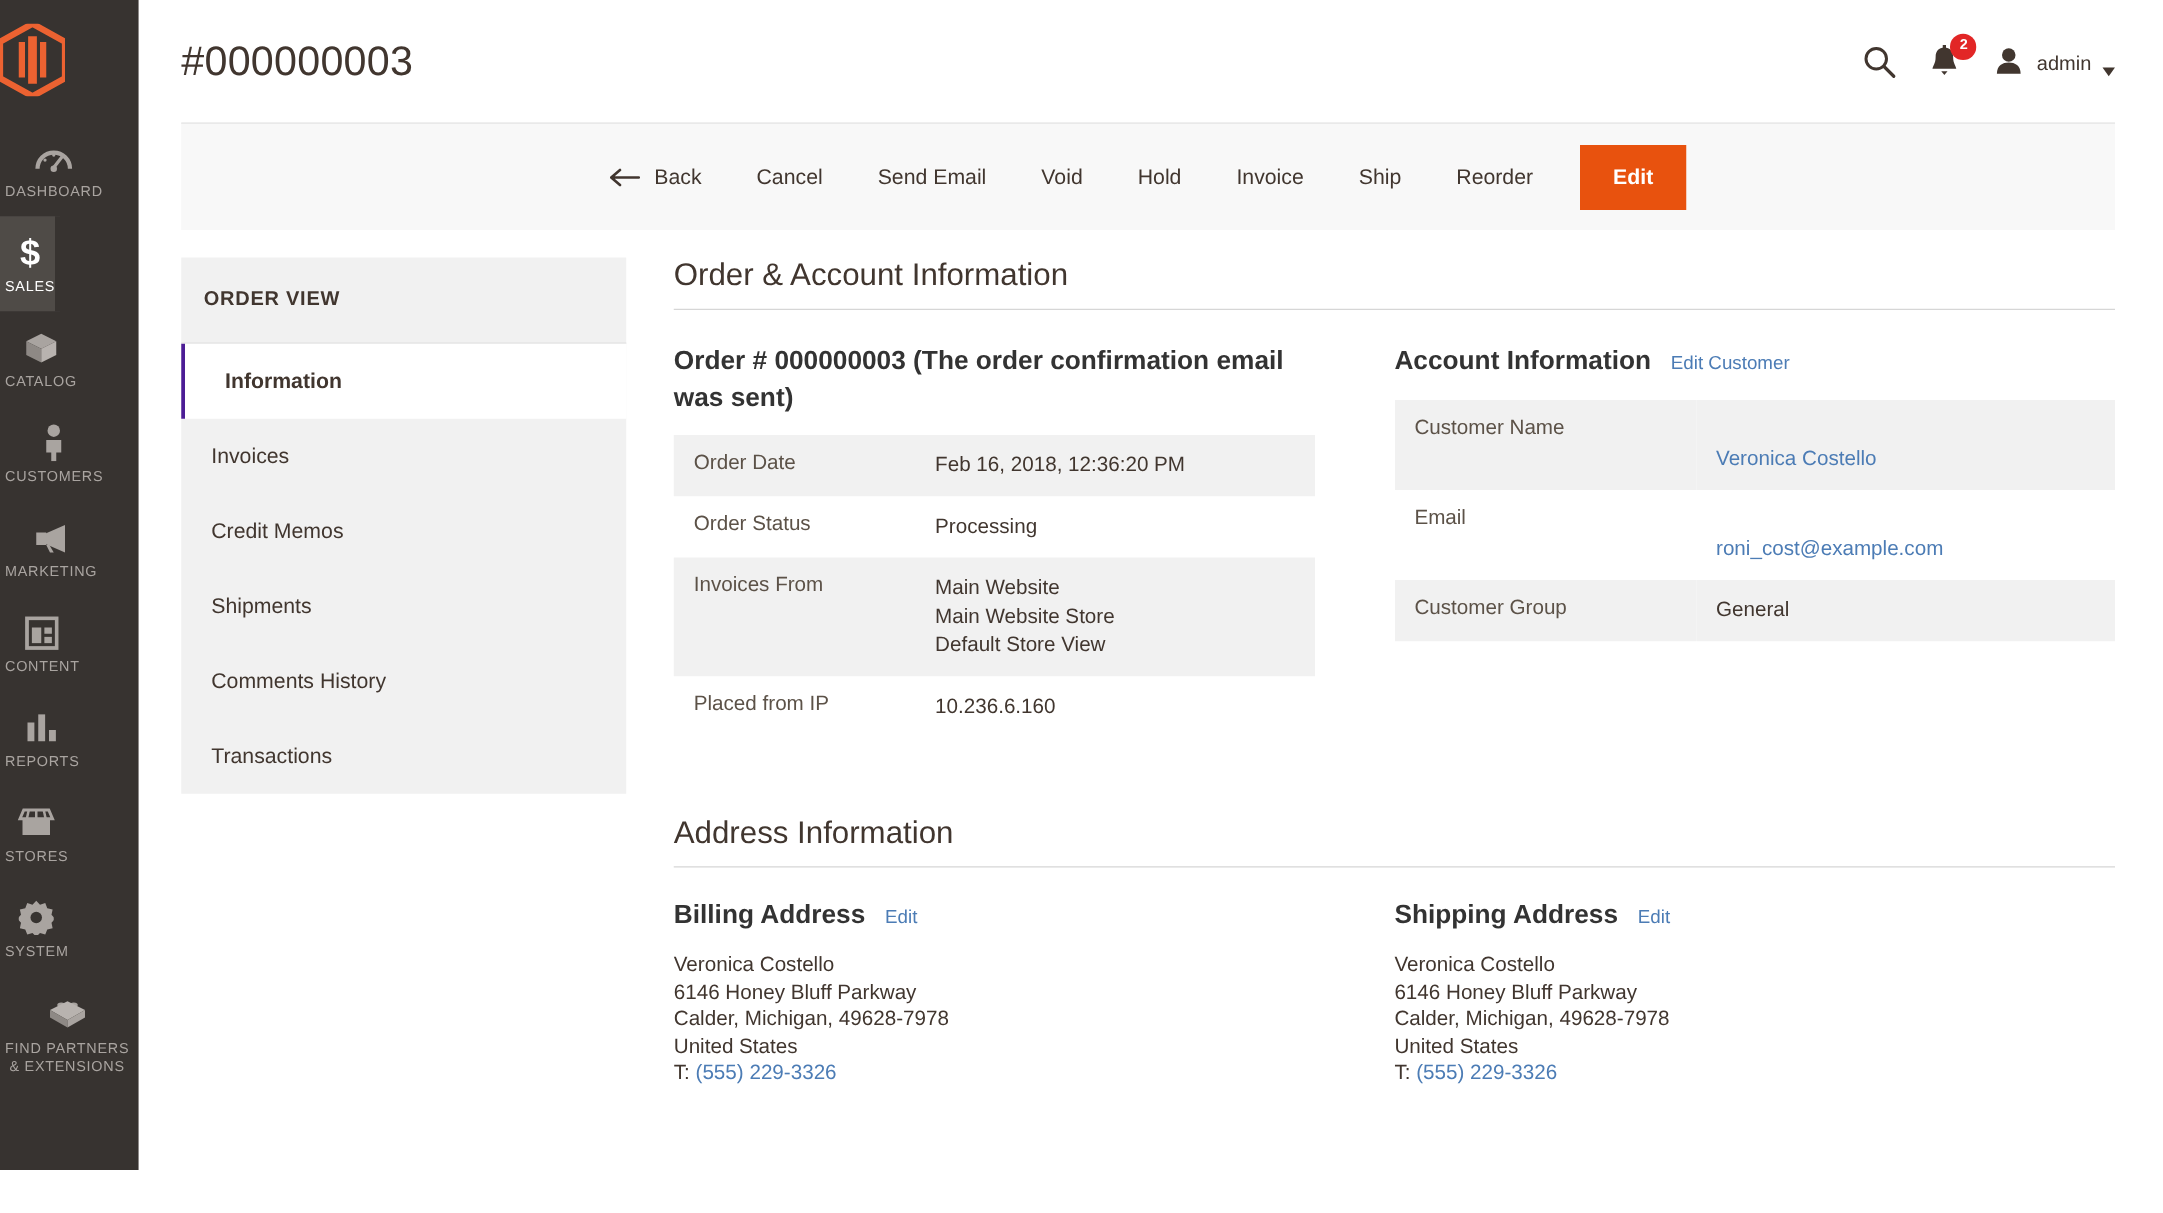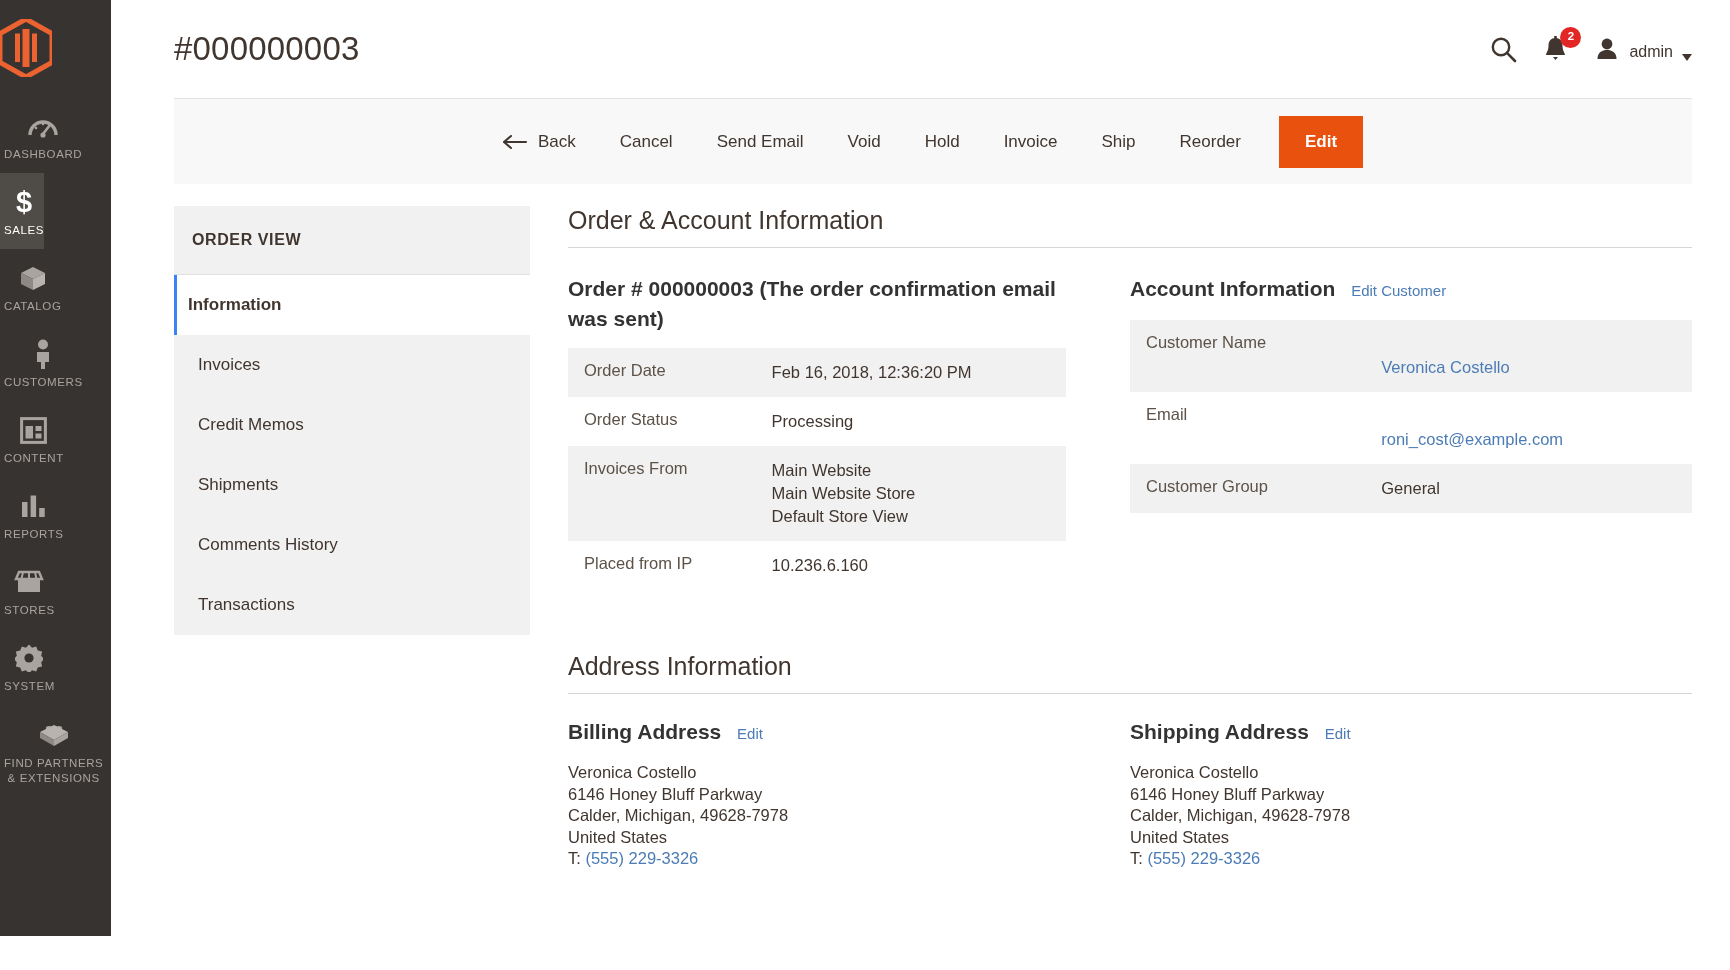--- a/index.html
+++ b/index.html
@@ -47,21 +47,20 @@
   .sb-item.active::after {
     content: ""; position: absolute; right: 0; top: 0; bottom: 0; width: 4px;
     background: #373330;
   }
   .sb-item.wide .sb-label { line-height: 15px; }
 
   
   .main {
     flex: 1; height: 964px; background: #ffffff; position: relative;
     overflow: hidden;
-    margin-left: 29px;
   }
   .topbar {
     height: 98px; display: flex; align-items: center;
     padding: 0 38px 0 34px; position: relative;
   }
   .page-title {
     font-size: 33px; color: #41362f; font-weight: normal;
     letter-spacing: .2px; font-family: "Liberation Sans", sans-serif;
   }
   .top-right {
@@ -110,21 +109,21 @@
     padding: 25px 0 25px 18px; font-size: 16px; font-weight: bold;
     color: #41362f; letter-spacing: .6px; text-transform: uppercase;
     border-bottom: 1px solid #e0e0e0;
   }
   .ovp-item {
     padding: 20px 0 20px 24px; font-size: 17px; color: #41362f;
     cursor: pointer; position: relative; background: transparent;
   }
   .ovp-item.active {
     background: #ffffff; font-weight: bold;
-    border-left: 3px solid #3b82f6; padding-left: 11px;
+    border-left: 3px solid #4c1d95; padding-left: 32px;
   }
 
   .content-col { flex: 1; padding-left: 38px; }
 
   .section-head {
     font-size: 25px; color: #41362f; font-weight: normal;
     padding-bottom: 12px; border-bottom: 1px solid #d6d6d6;
     margin-bottom: 26px;
   }
   .cols2 { display: flex; }
@@ -208,20 +207,30 @@
     <div class="sb-item">
       <span class="ico">
         <svg width="20" height="30" viewBox="0 0 20 30">
           <circle cx="10" cy="5.5" r="5" fill="#a9a4a0"></circle>
           <path d="M4 13 h12 v10 h-4 v7 h-4 v-7 h-4 z" fill="#a9a4a0"></path>
         </svg>
       </span>
       <span class="sb-label">CUSTOMERS</span>
     </div>
 
+    <div class="sb-item">
+      <span class="ico">
+        <svg width="30" height="26" viewBox="0 0 30 26">
+          <path d="M26 3 L10 10 L10 18 L26 25 Z" fill="#a9a4a0"></path>
+          <rect x="3" y="9" width="8" height="10" fill="#a9a4a0"></rect>
+          <path d="M11 19 L14 25 L17 25 L13.5 19 Z" fill="#a9a4a0"></path>
+        </svg>
+      </span>
+      <span class="sb-label">MARKETING</span>
+    </div>
 
     <div class="sb-item">
       <span class="ico">
         <svg width="27" height="27" viewBox="0 0 27 27">
           <rect x="1.6" y="1.6" width="23.8" height="23.8" fill="none" stroke="#a9a4a0" stroke-width="3"></rect>
           <rect x="5.5" y="9" width="7.5" height="12.5" fill="#a9a4a0"></rect>
           <rect x="15.5" y="9" width="6" height="5" fill="#a9a4a0"></rect>
           <rect x="15.5" y="16.5" width="6" height="5" fill="#a9a4a0"></rect>
         </svg>
       </span>

